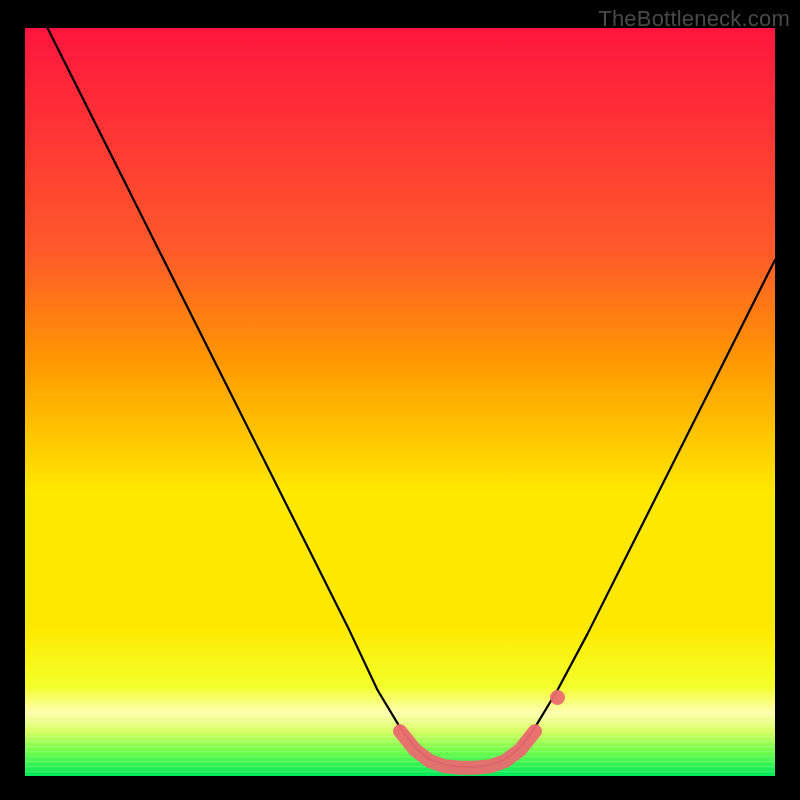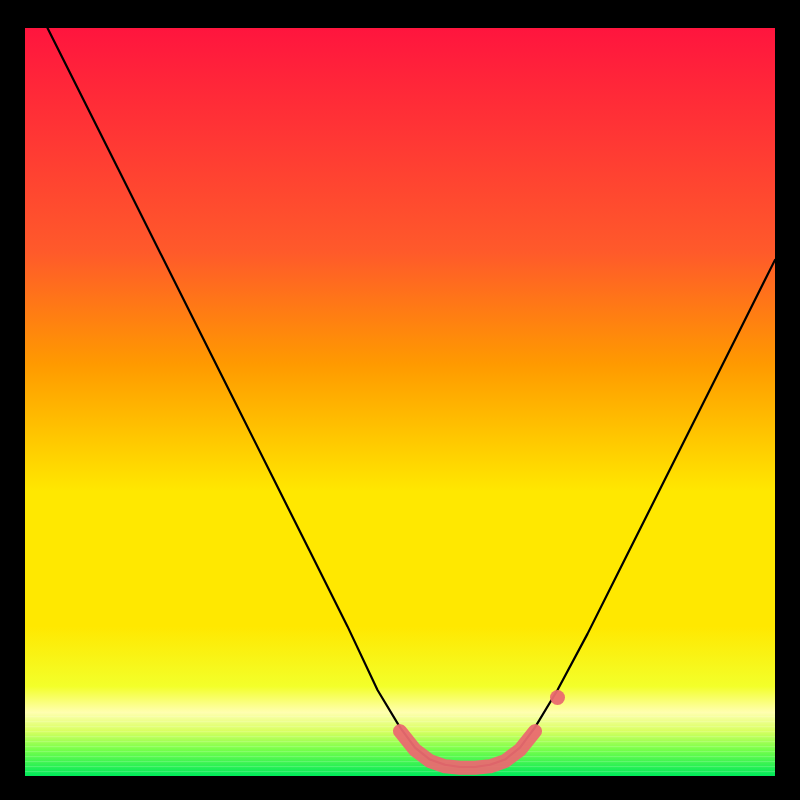--- a/index.html
+++ b/index.html
@@ -21,20 +21,21 @@
     top: 28px;
     width: 750px;
     height: 748px;
   }
   .plot svg { display: block; }
 </style>
 </head>
 <body>
 
 <div class="wrap">
+  <div class="attribution">TheBottleneck.com</div>
   <div class="plot">
     <svg id="chart-svg" width="750" height="748" viewBox="0 0 750 748">
         <defs>
           <linearGradient id="bg-grad" x1="0" y1="0" x2="0" y2="1">
             <stop offset="0%" stop-color="#ff153e"></stop>
             <stop offset="30%" stop-color="#ff5a2a"></stop>
             <stop offset="45%" stop-color="#ff9a00"></stop>
             <stop offset="62%" stop-color="#ffe800"></stop>
             <stop offset="80%" stop-color="#ffe800"></stop>
             <stop offset="88%" stop-color="#f3ff2a"></stop>

